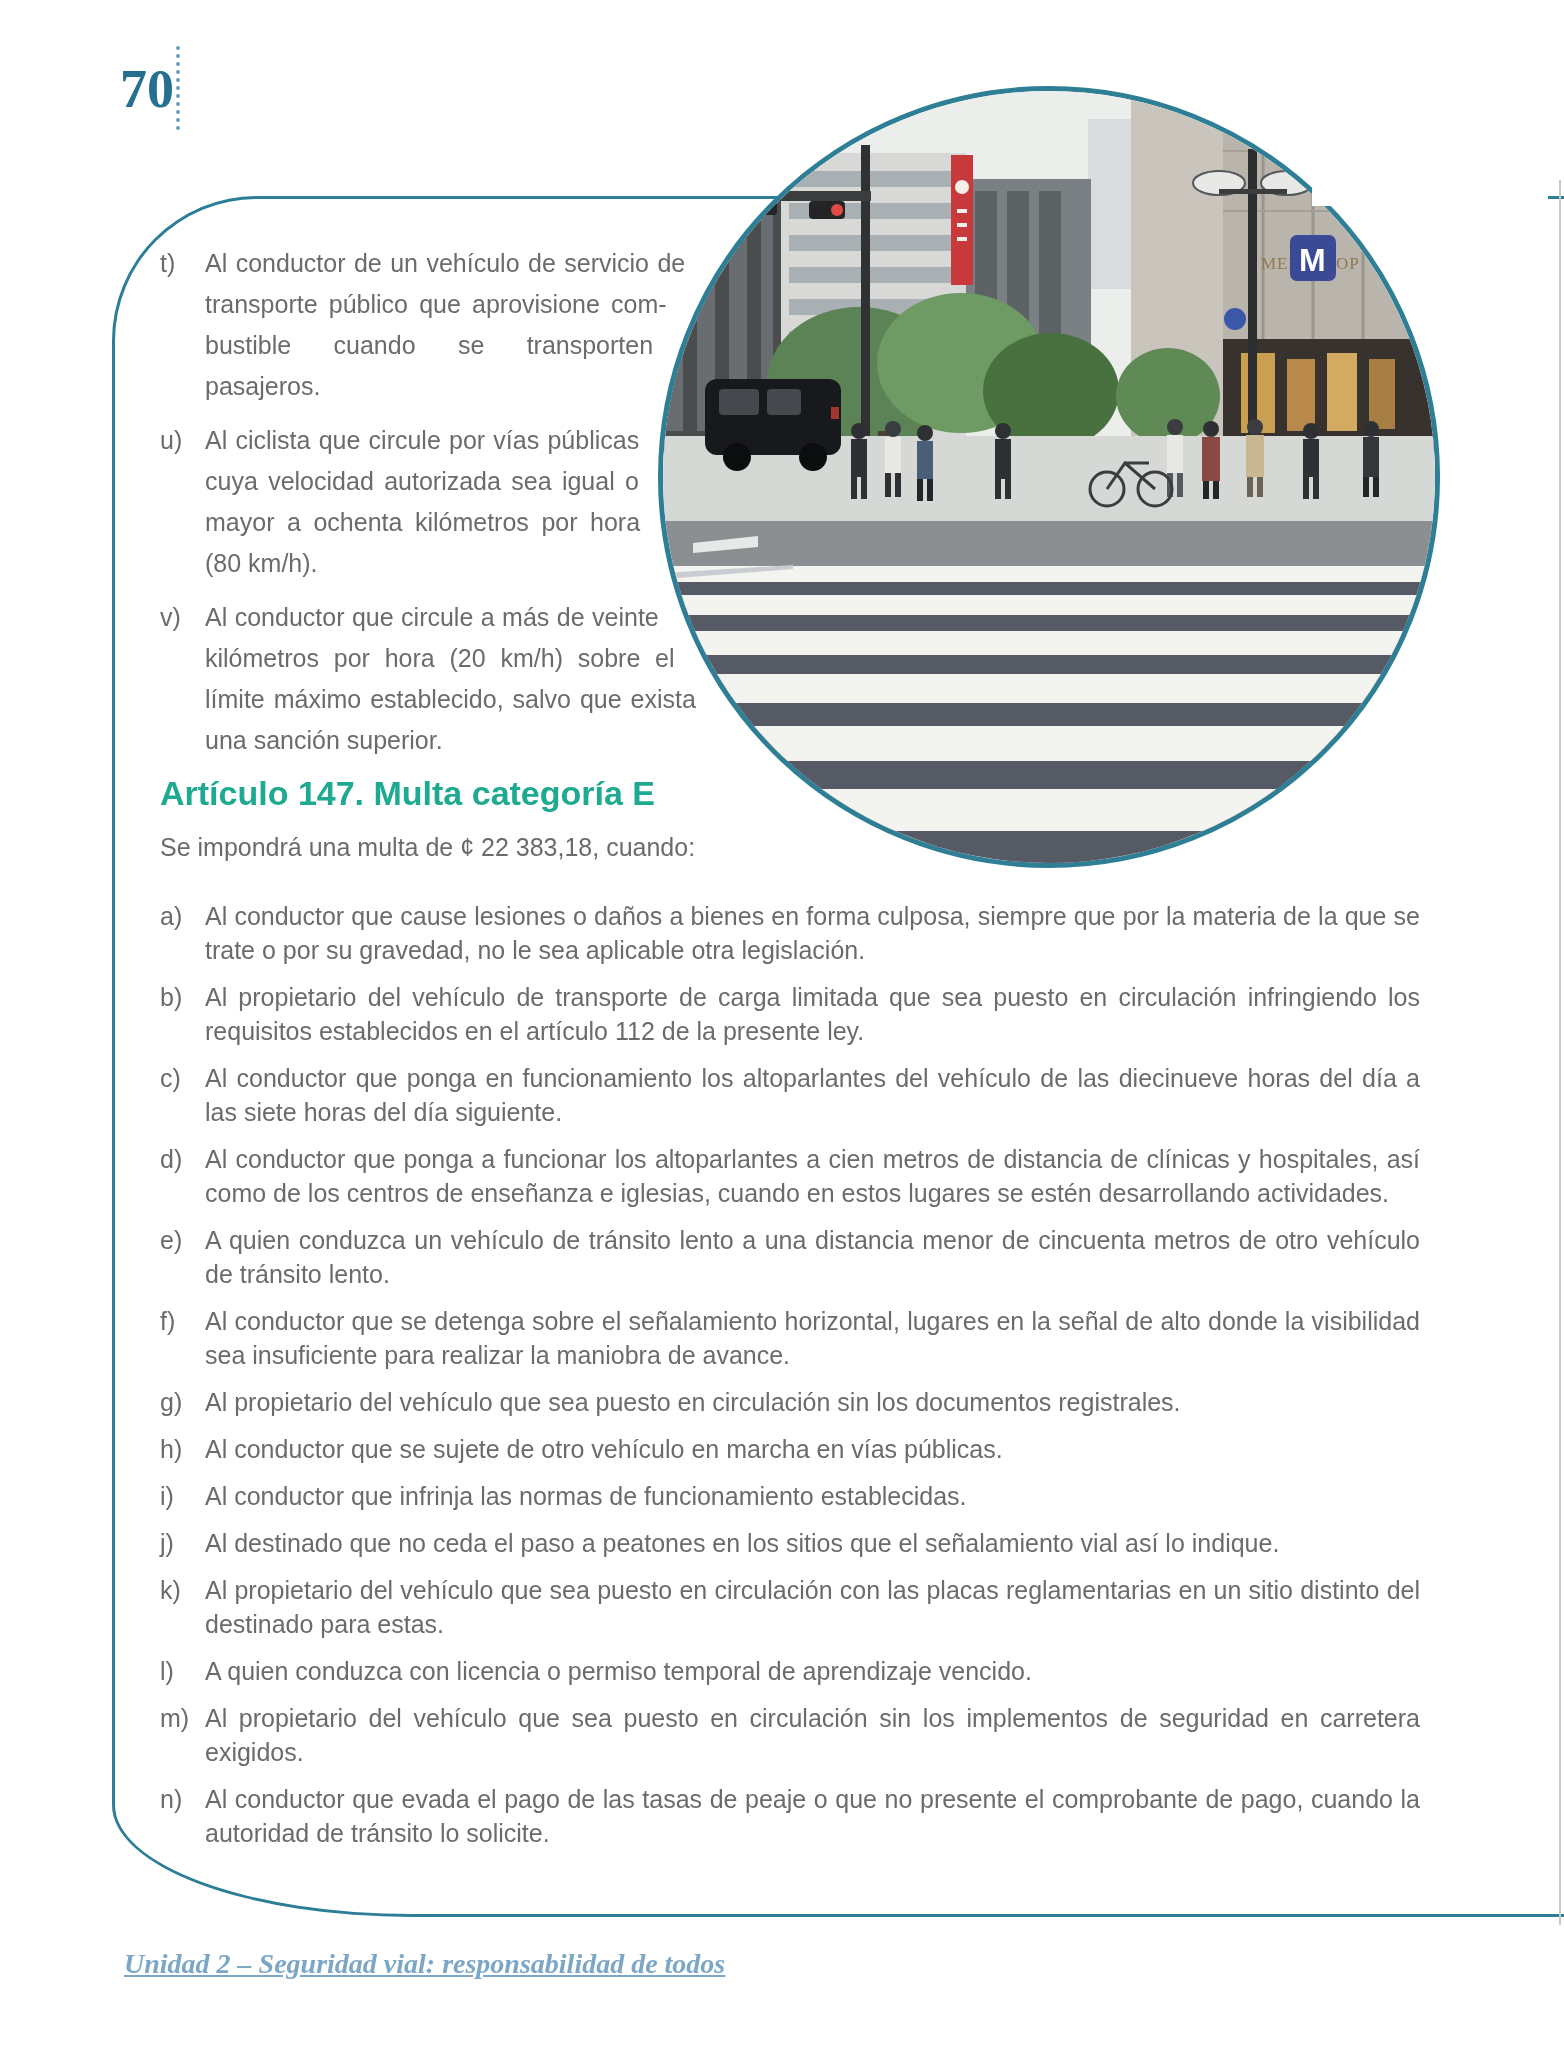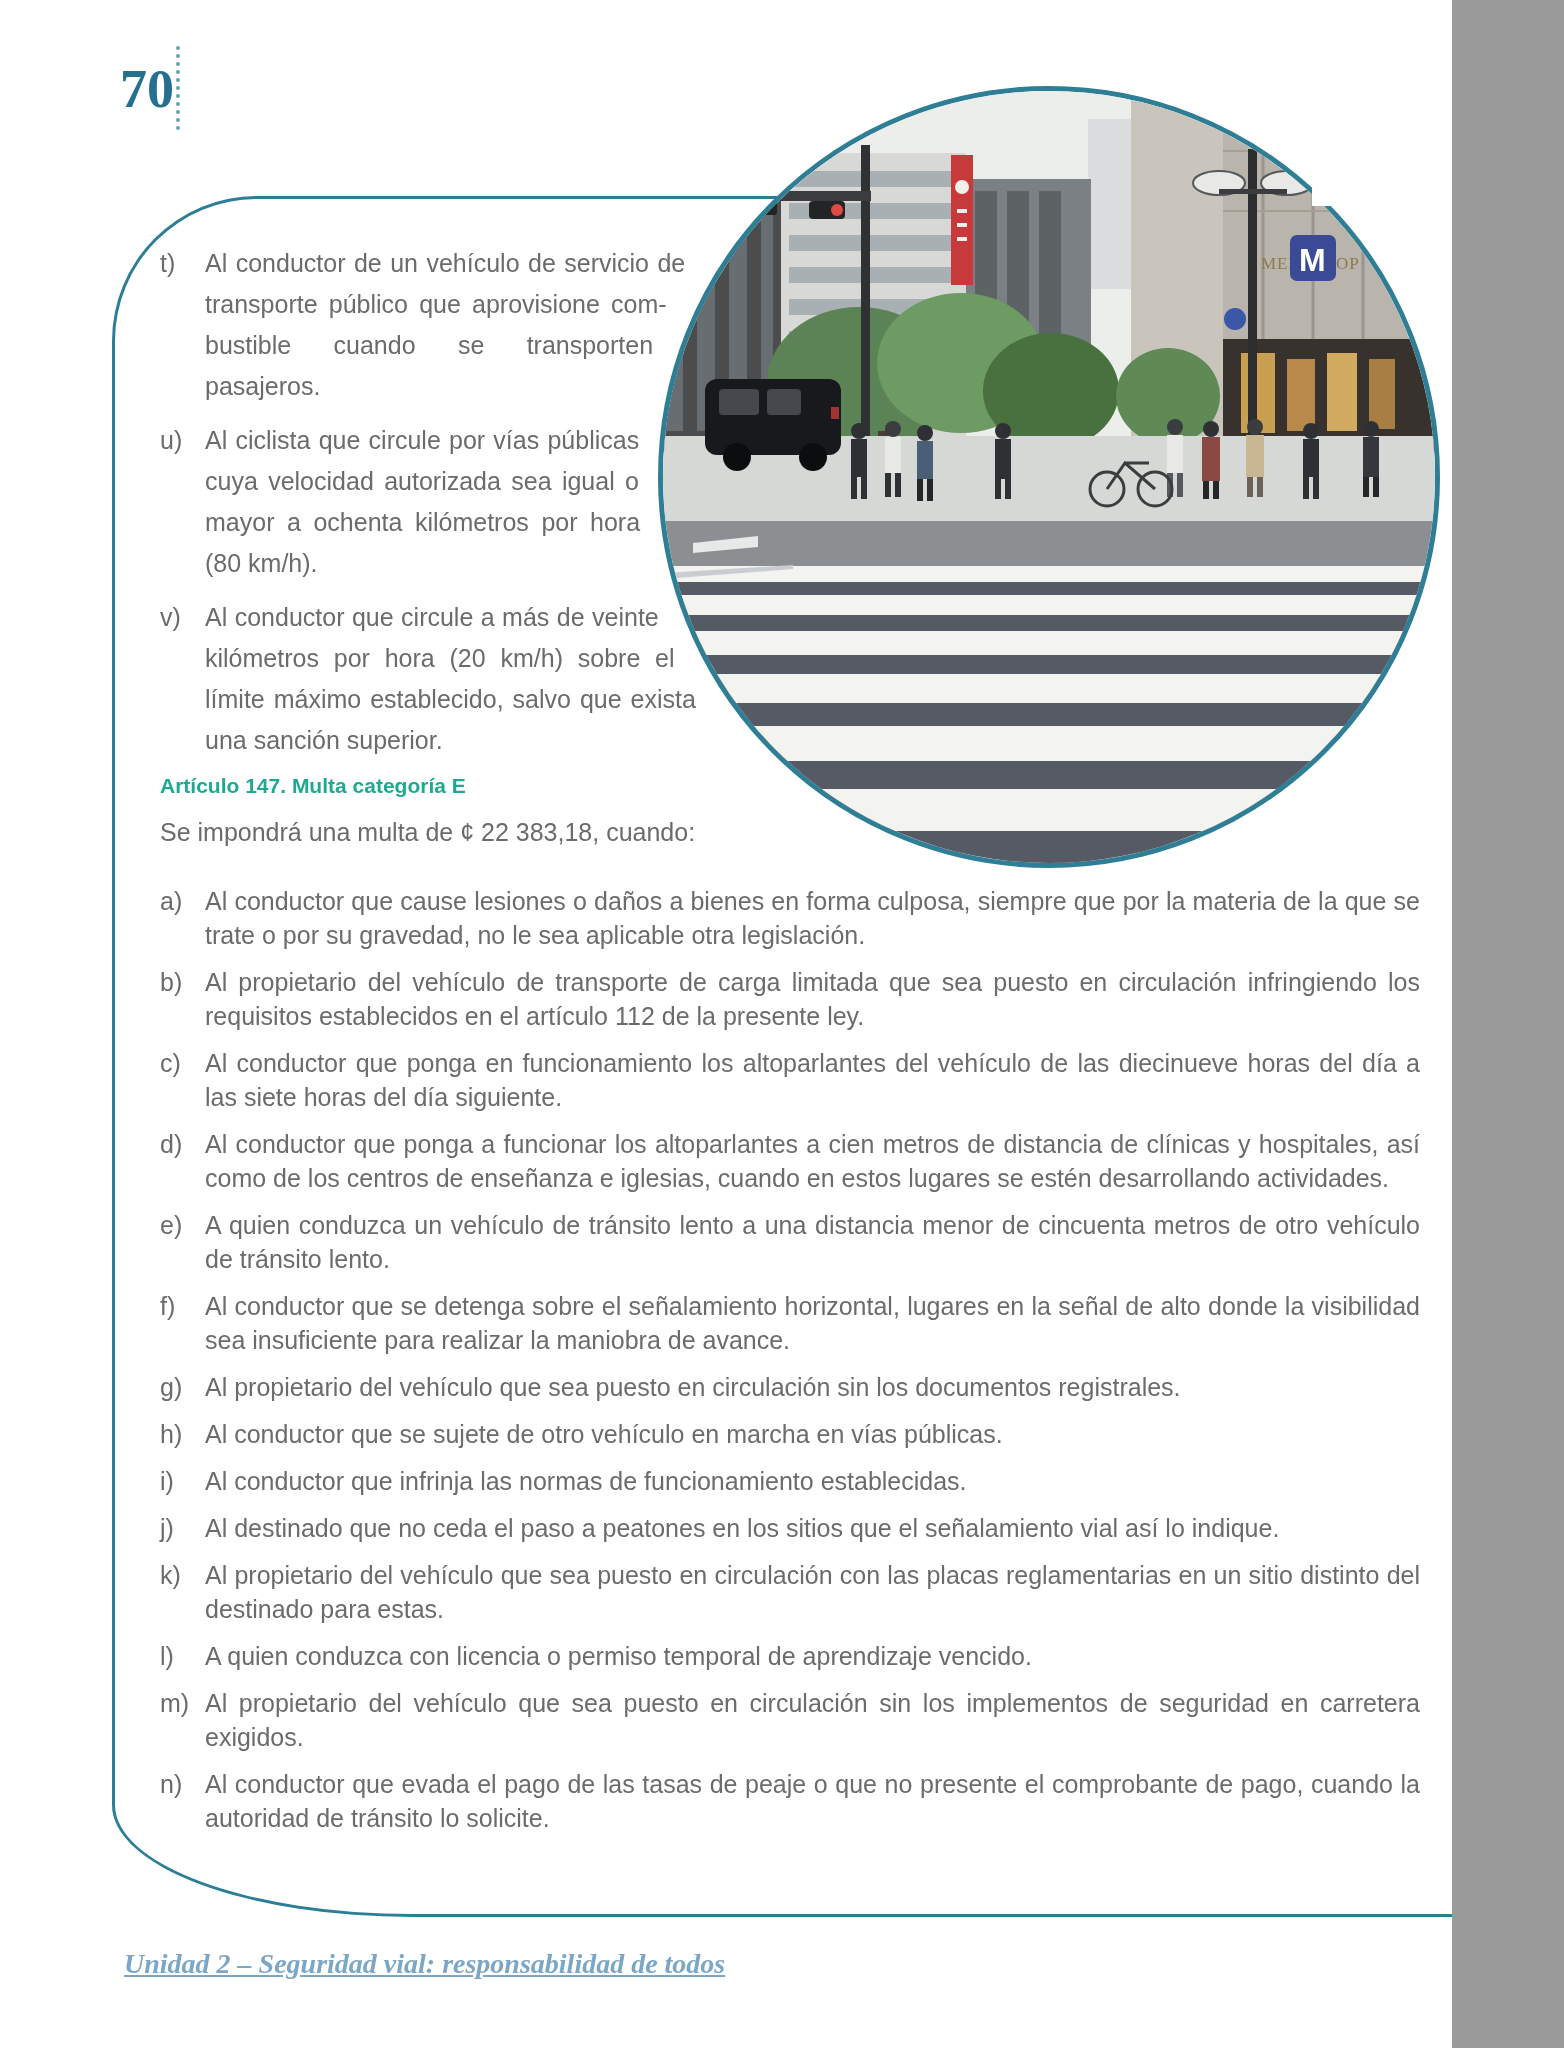--- a/index.html
+++ b/index.html
@@ -1,18 +1,18 @@
 <!DOCTYPE html>
 <html><head>
 <meta charset="utf-8">
 <style>
   html,body{margin:0;padding:0;background:#9a9a9a;}
   .page{
     position:relative;
-    width:1452px;height:2048px;
+    width:1564px;height:2048px;
     background:#ffffff;
     overflow:hidden;
     font-family:"Liberation Sans", sans-serif;
     color:#696b6d;
   }
   
   .page-number{
     position:absolute;left:120px;top:62px;
     font-family:"Liberation Serif", serif;
     font-weight:bold;font-size:54px;line-height:1;
@@ -54,21 +54,21 @@
   
   .border-patch{position:absolute;left:1312px;top:188px;width:236px;height:18px;background:#fff;}
   .page-edge-line{position:absolute;left:1559px;top:180px;width:2px;height:1745px;background:#c6c9ca;}
   
   p{margin:0;}
   .lead{font-size:25px;line-height:41px;margin-bottom:13px;padding-left:45px;text-indent:-45px;}
   .fine{font-size:25px;line-height:34px;margin-bottom:13px;padding-left:45px;text-indent:-45px;}
   .fine.extra-gap{margin-top:12px;}
   .lbl{display:inline-block;width:45px;text-indent:0;}
   .article-title{
-    font-size:21px;font-weight:bold;color:#1eaa91;
+    font-size:34px;font-weight:bold;color:#1eaa91;
     margin:10px 0 16px 0;text-align:left;
   }
   .article-intro{font-size:25px;line-height:36px;margin:0 0 34px 0;text-align:left;}
   
   .footer{
     position:absolute;left:124px;top:1948px;
     font-family:"Liberation Serif", serif;
     font-style:italic;font-weight:600;
     font-size:28px;color:#7ba6c6;text-decoration:underline;
   }

